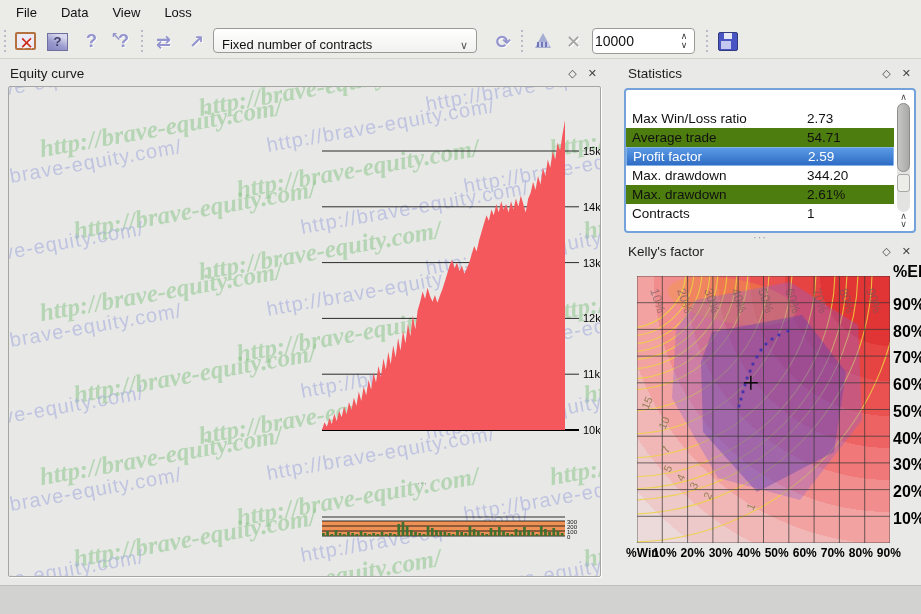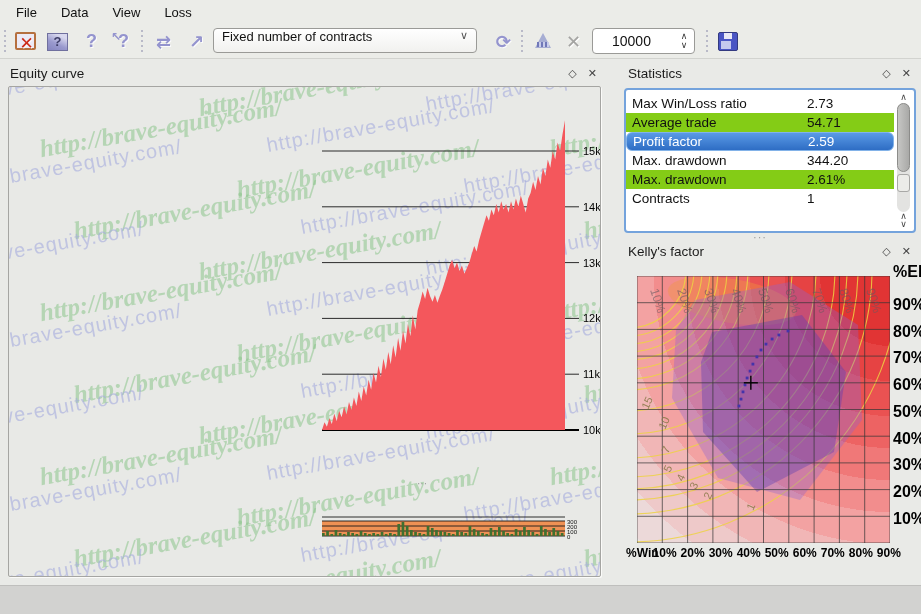--- a/index.html
+++ b/index.html
@@ -19,45 +19,45 @@
         background:linear-gradient(205deg,#d8d8ee 20%,#9a9ace 60%,#8585c0);}
   .ic-chartq .g{font-size:13px;color:#3c3c66;text-shadow:none}
   .ic-qa .g2{position:absolute;left:1px;top:2px;font-size:12px;font-weight:bold;color:#9494ce}
   .ic-grayx .g{color:#a4a4a2;text-shadow:1px 1px 0 #fff}
   .ic-pyramid::before{content:"";position:absolute;left:5px;top:5px;border-left:8px solid transparent;border-right:8px solid transparent;border-bottom:15px solid #9aa2cf;opacity:.85}
   .ic-pyramid::after{content:"";position:absolute;left:7px;top:14px;width:12px;height:5px;background:repeating-linear-gradient(90deg,#7078b8 0 2px,#c8ccea 2px 4px)}
   .ic-floppy::before{content:"";position:absolute;left:4px;top:4px;width:18px;height:17px;background:#4a55c4;border:1px solid #333a80;border-radius:2px}
   .ic-floppy::after{content:"";position:absolute;left:10px;top:5px;width:8px;height:6px;background:#e9e9f6;
         box-shadow:-2px 9px 0 1px #c4c8ee}
   .combo{position:absolute;left:213px;top:3px;width:264px;height:25px;background:linear-gradient(#ffffff,#f1f1ef);
-        border:1px solid #9a9a97;border-radius:4px;display:flex;align-items:flex-start;font-size:13px;padding:0 8px;box-sizing:border-box}
+        border:1px solid #9a9a97;border-radius:4px;display:flex;align-items:flex-end;font-size:13px;padding:0 8px;box-sizing:border-box}
   .combo-arrow{margin-left:auto;font-size:11px;color:#555}
   .spin{position:absolute;left:592px;top:3px;width:103px;height:26px;background:#fff;border:1px solid #9a9a97;border-radius:4px;
         display:flex;align-items:center;font-size:14px;box-sizing:border-box}
-  .spin-val{padding-left:19px;flex:1}
+  .spin-val{padding-left:2px;flex:1}
   .spin-btns{width:20px;height:100%;display:flex;flex-direction:column;align-items:center;justify-content:center;font-size:9px;color:#333;line-height:9px}
   
   .dock{position:absolute;font-size:13px}
   .dock-header{position:absolute;left:0;right:0;top:0;height:26px;display:flex;align-items:center}
   .dock-title{padding-left:8px;font-size:13.5px;color:#1c1c1c}
   .dock-btns{margin-left:auto;display:flex;gap:11px;padding-right:10px;color:#444;font-size:11px}
   .dock-btn{cursor:default}
   #dock-equity{left:2px;top:60px;width:605px;height:523px}
   .equity-frame{position:absolute;left:6px;top:26px;width:591px;height:489px;background:#e8e9e6;
         border:1px solid #a5a5a2;border-radius:2px;overflow:hidden;box-shadow:1px 1px 0 #fbfbf9}
   .wm{position:absolute;white-space:nowrap;transform:rotate(-10deg);pointer-events:none}
   .wm-b{font-family:"Liberation Sans","DejaVu Sans",sans-serif;font-size:20px;color:rgba(165,172,222,.60);letter-spacing:1px}
   .wm-g{font-family:"Liberation Serif","DejaVu Serif",serif;font-style:italic;font-weight:bold;font-size:25px;color:rgba(138,196,138,.55)}
   .equity-svg{position:absolute;left:0;top:0}
   #dock-stats{left:620px;top:60px;width:301px;height:176px}
   .stats-table{position:absolute;left:4px;top:28px;width:292px;height:145px;background:#fff;
         border:2px solid #74a3dc;border-radius:4px;box-sizing:border-box;overflow:hidden}
   .stat-row{position:relative;height:19px;display:flex;align-items:center;width:268px;font-size:13.5px}
-  .stat-row.alt{background:#84cc16}
-  .stat-row.sel{background:linear-gradient(#5a9ae6,#2e6dc4);border:1px solid #82b2e8;border-radius:6px;color:#fff;box-sizing:border-box}
+  .stat-row.alt{background:#4d7c0f}
+  .stat-row.sel{background:linear-gradient(#5a9ae6,#2e6dc4);border:1px solid #82b2e8;border-radius:1px;color:#fff;box-sizing:border-box}
   .stat-label{padding-left:6px}
   .stat-value{position:absolute;left:181px}
   .sbar{position:absolute;right:3px;top:2px;bottom:2px;width:15px;display:flex;flex-direction:column;align-items:center;font-size:9px;color:#444}
   .sb-groove{flex:1;width:13px;background:#e3e3e1;border-radius:7px;margin:1px 0;position:relative}
   .sb-thumb{position:absolute;left:0;top:0;width:13px;height:63%;background:linear-gradient(90deg,#c6c6c4,#a9a9a7);border:1px solid #8c8c8a;border-radius:7px;box-sizing:border-box}
   .sb-piece{position:absolute;left:0;top:65%;width:13px;height:18px;background:#ecece9;border:1px solid #a8a8a6;border-radius:3px;box-sizing:border-box}
   .split-dots{position:absolute;color:#9a9a98;font-size:11px;letter-spacing:1px}
   #dock-kelly{left:620px;top:238px;width:301px;height:345px}
   .kelly-plot{position:absolute;left:17px;top:38px;width:253px;height:267px;background:
      radial-gradient(circle 430px at 253px 0px,
@@ -265,21 +265,21 @@
 
 <div class="dock" id="dock-stats">
   <div class="dock-header">
     <span class="dock-title">Statistics</span>
     <span class="dock-btns">
       <span class="dock-btn">◇</span>
       <span class="dock-btn">✕</span>
     </span>
   </div>
   <div class="stats-table">
-    <div id="stat-rows" style="padding-top:4px">
+    <div id="stat-rows" style="padding-top:19px">
         <div class="stat-row">
           <span class="stat-label">Max Win/Loss ratio</span>
           <span class="stat-value">2.73</span>
         </div>
         <div class="stat-row alt">
           <span class="stat-label">Average trade</span>
           <span class="stat-value">54.71</span>
         </div>
         <div class="stat-row sel">
           <span class="stat-label">Profit factor</span>

